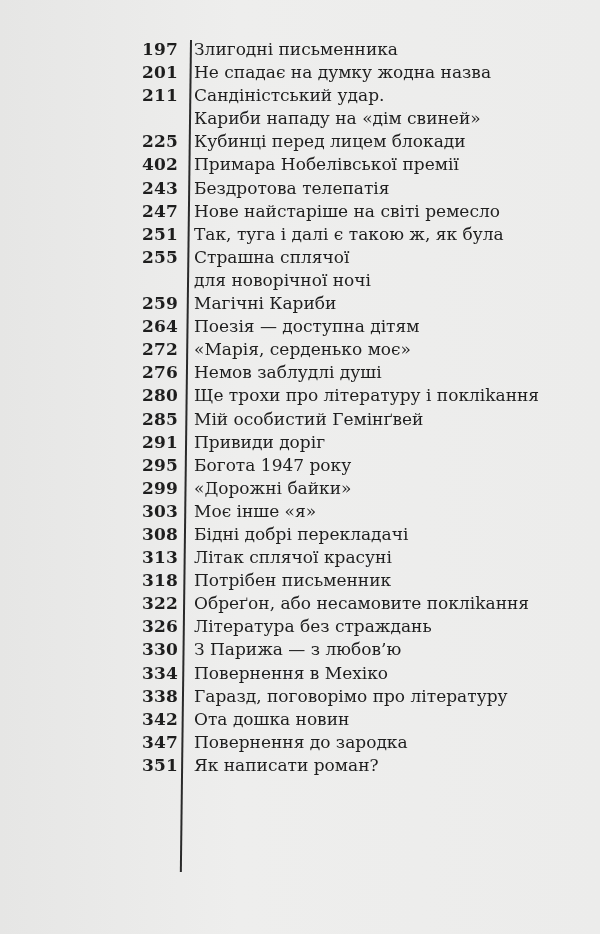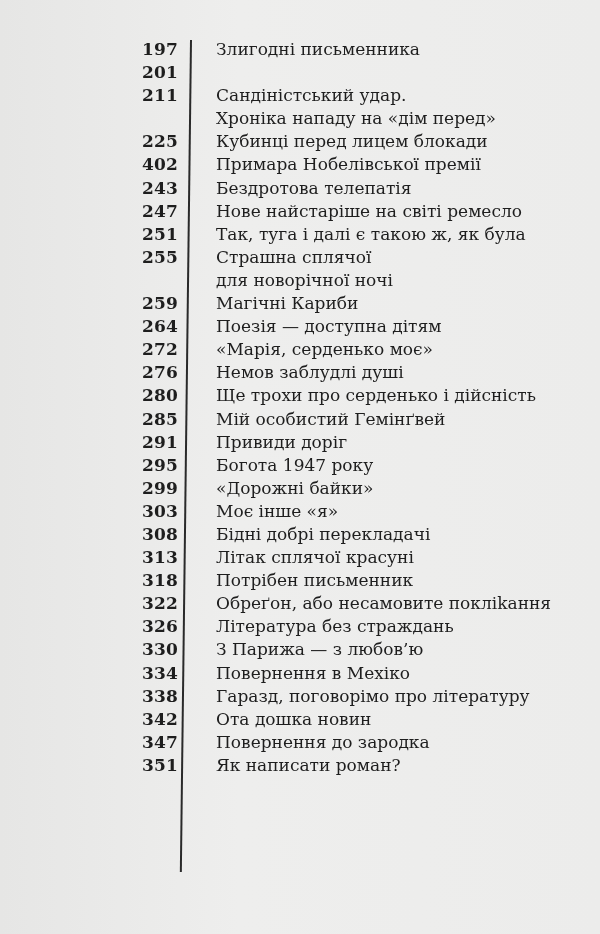--- a/index.html
+++ b/index.html
@@ -40,46 +40,47 @@
     }
     .page {
       width: 68px;
       text-align: right;
       font-weight: bold;
       font-size: 17px;
       letter-spacing: 0.2px;
       flex: none;
     }
     .title {
-      margin-left: 38px;
+      margin-left: 16px;
       font-size: 17px;
       white-space: nowrap;
       letter-spacing: 0px;
     }
   </style>
 </head>
 <body>
 
 <div class="toc">
   <div class="rule"></div>
 
   <div class="row">
       <span class="page">197</span>
       <span class="title">Злигодні письменника</span>
     </div>
   <div class="row">
       <span class="page">201</span>
+      <span class="title">Не спадає на думку жодна назва</span>
     </div>
   <div class="row">
       <span class="page">211</span>
       <span class="title">Сандіністський удар.</span>
     </div>
   <div class="row">
       <span class="page"></span>
-      <span class="title">Хроніка нападу на «дім перед»</span>
+      <span class="title">Кариби нападу на «дім свиней»</span>
     </div>
   <div class="row">
       <span class="page">225</span>
       <span class="title">Кубинці перед лицем блокади</span>
     </div>
   <div class="row">
       <span class="page">402</span>
       <span class="title">Примара Нобелівської премії</span>
     </div>
   <div class="row">
@@ -113,21 +114,21 @@
   <div class="row">
       <span class="page">272</span>
       <span class="title">«Марія, серденько моє»</span>
     </div>
   <div class="row">
       <span class="page">276</span>
       <span class="title">Немов заблудлі душі</span>
     </div>
   <div class="row">
       <span class="page">280</span>
-      <span class="title">Ще трохи про серденько і дійсність</span>
+      <span class="title">Ще трохи про літературу і поклikання</span>
     </div>
   <div class="row">
       <span class="page">285</span>
       <span class="title">Мій особистий Гемінґвей</span>
     </div>
   <div class="row">
       <span class="page">291</span>
       <span class="title">Привиди доріг</span>
     </div>
   <div class="row">

